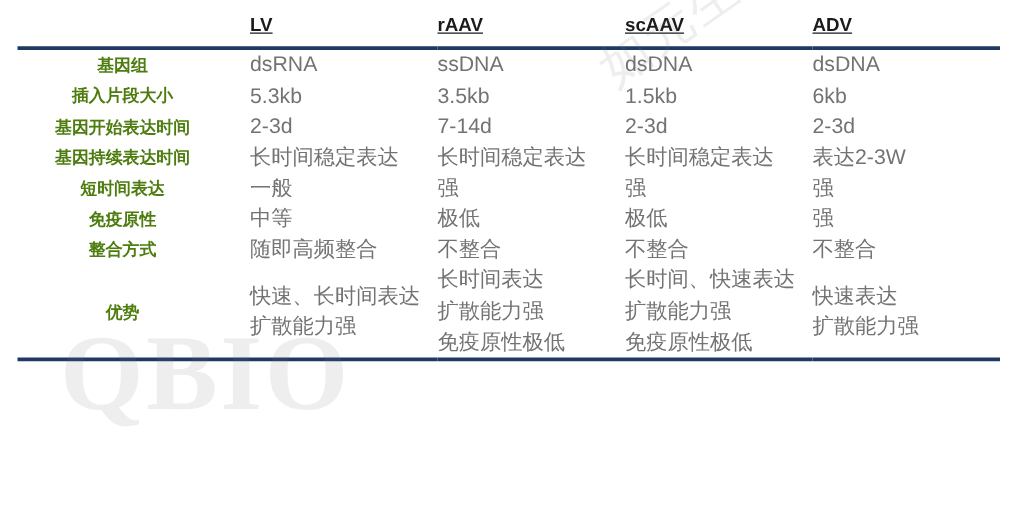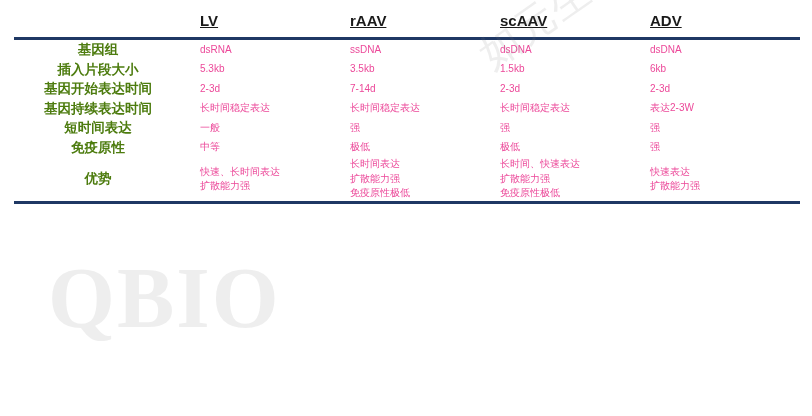--- a/index.html
+++ b/index.html
@@ -70,22 +70,22 @@
     color: #1a1a1a;
     text-align: left;
     padding: 4px 0 8px 0;
     border-bottom: 3px solid #1f3864;
     text-decoration: underline;
   }
   thead tr.head-row th.col-label {
     border-bottom: 3px solid #1f3864;
   }
   tbody tr td {
-    font-size: 10px;
-    color: #ec4899;
+    font-size: 17px;
+    color: #737373;
     padding: 7px 0 7px 0;
     line-height: 1.45;
   }
   tbody tr td.rowlabel {
     font-weight: bold;
     text-align: center;
     padding-right: 18px;
     font-size: 13.5px;
     color: #4d7c0f;
   }
@@ -206,20 +206,35 @@
             <span class="cellline">极低</span>
           </td>
         <td class="datacell">
             <span class="cellline">极低</span>
           </td>
         <td class="datacell">
             <span class="cellline">强</span>
           </td>
       </tr>
 
+      <tr>
+        <td class="rowlabel">整合方式</td>
+        <td class="datacell">
+            <span class="cellline">随即高频整合</span>
+          </td>
+        <td class="datacell">
+            <span class="cellline">不整合</span>
+          </td>
+        <td class="datacell">
+            <span class="cellline">不整合</span>
+          </td>
+        <td class="datacell">
+            <span class="cellline">不整合</span>
+          </td>
+      </tr>
 
       <tr>
         <td class="rowlabel">优势</td>
         <td class="datacell">
           <span class="cellline">快速、长时间表达</span>
           <span class="cellline">扩散能力强</span>
         </td>
         <td class="datacell">
           <span class="cellline">长时间表达</span>
           <span class="cellline">扩散能力强</span>

